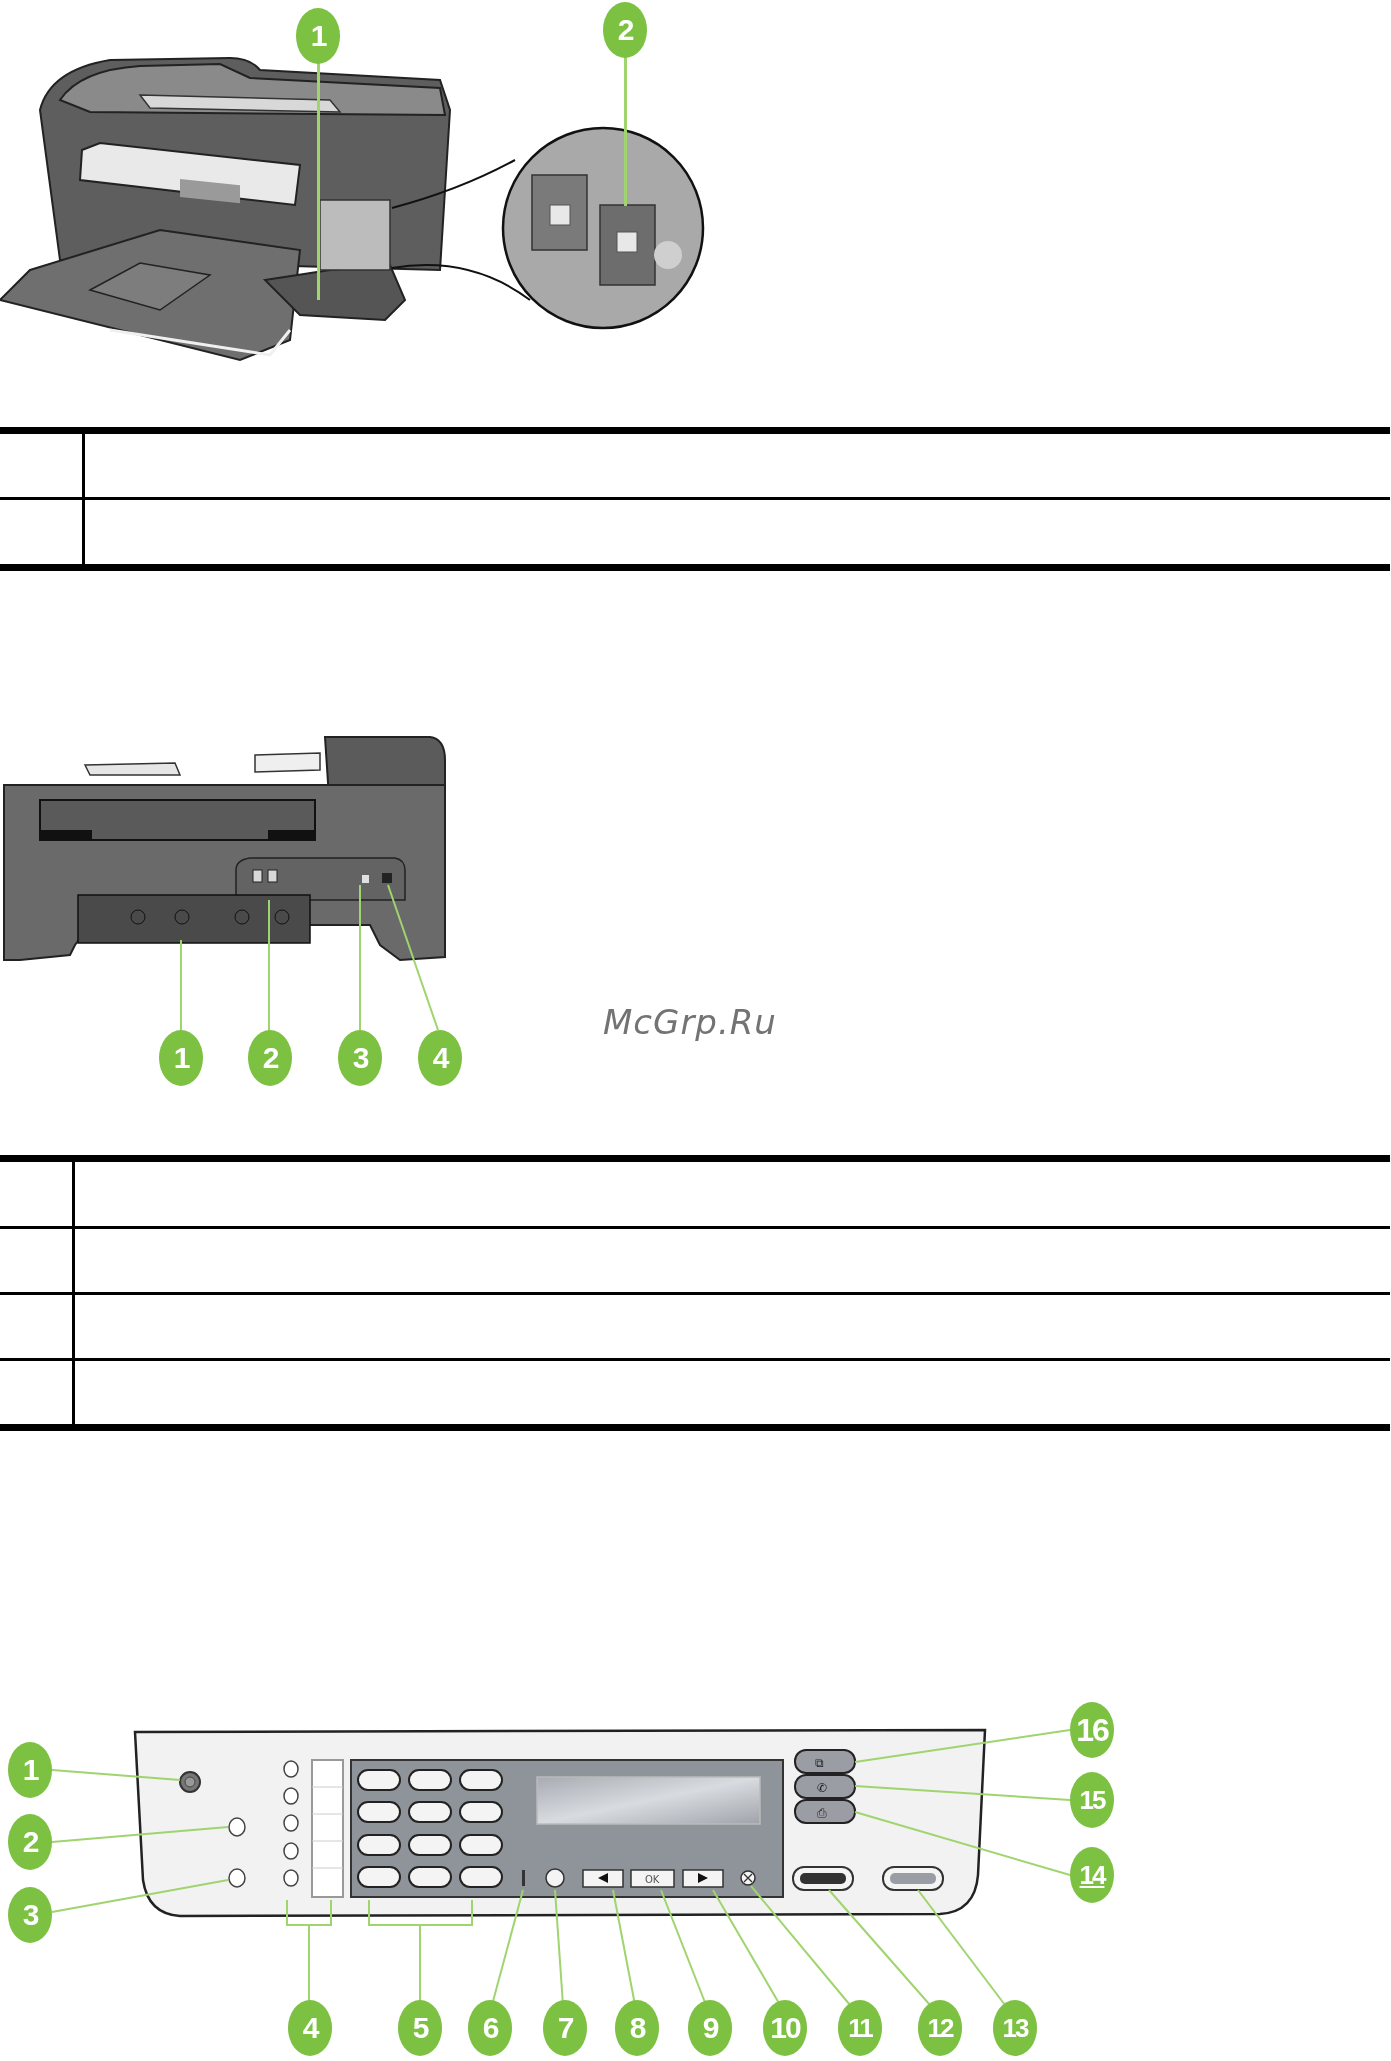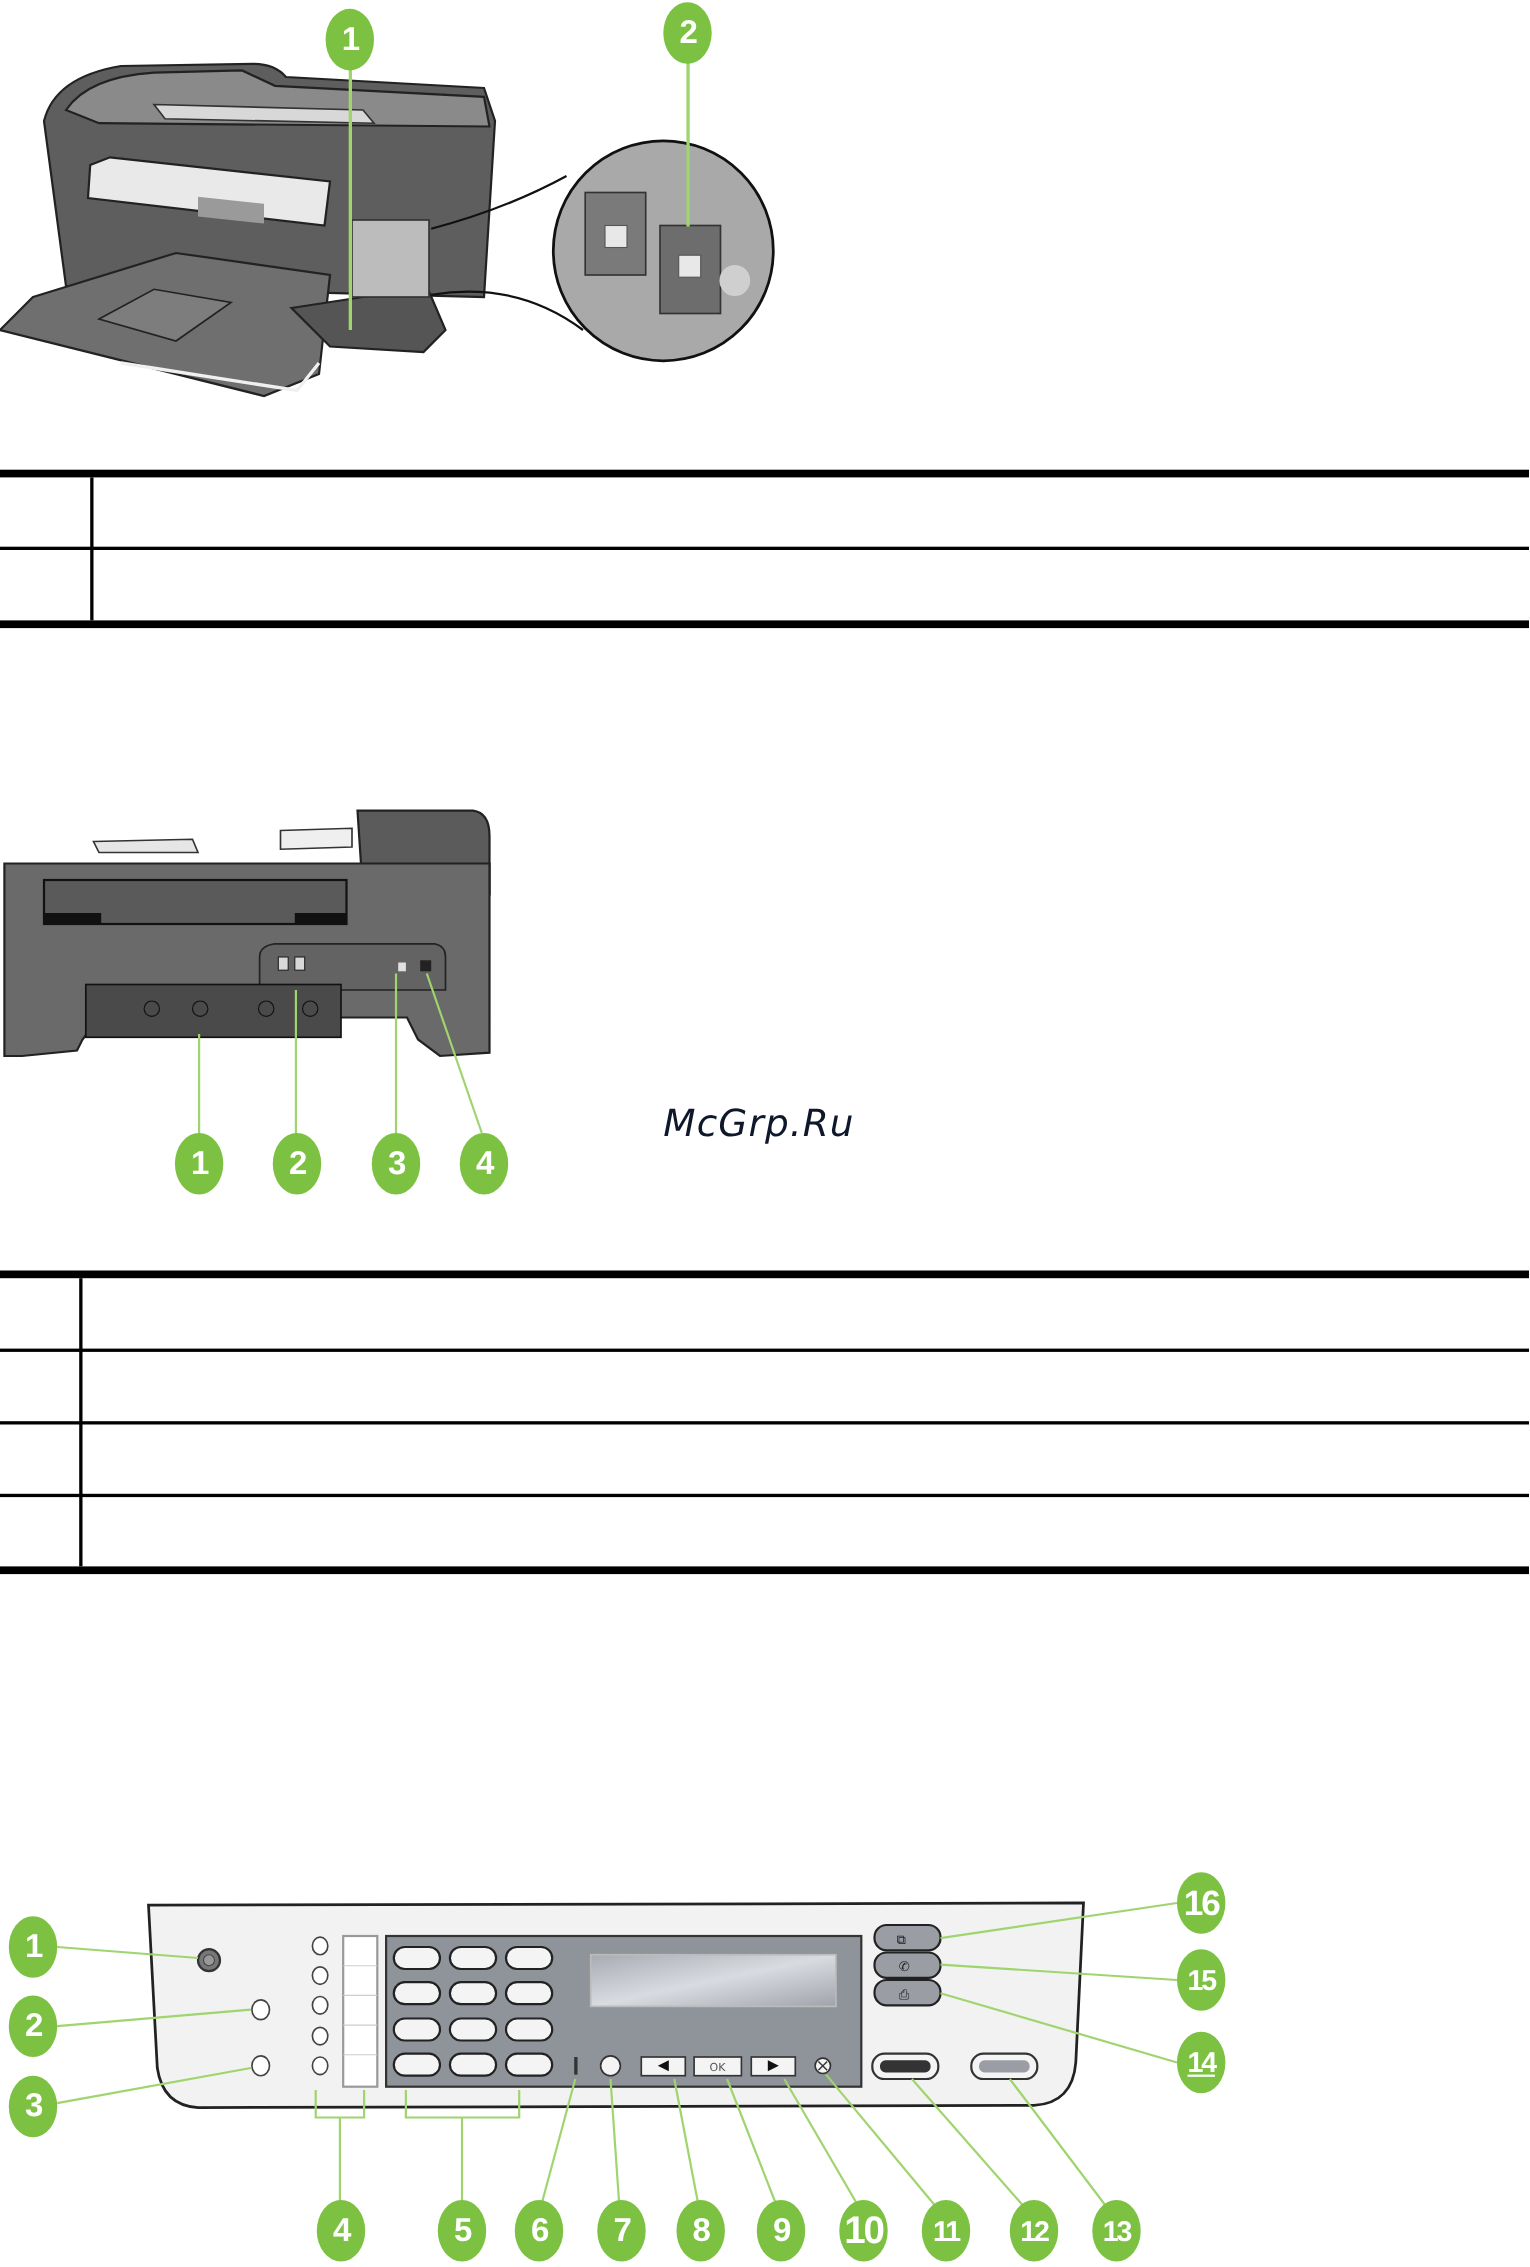--- a/index.html
+++ b/index.html
@@ -6,21 +6,21 @@
   body { width:1391px; height:2061px; position:relative; overflow:hidden; font-family:"DejaVu Sans", sans-serif; }
   .abs { position:absolute; }
   .callout {
     position:absolute; width:44px; height:56px; border-radius:50%;
     background:#7cc142; color:#ffffff; font-family:"Liberation Sans", sans-serif;
     font-weight:bold; font-size:30px; display:flex; align-items:center; justify-content:center;
     letter-spacing:-2px;
   }
   .table-rule { position:absolute; left:0; width:1390px; background:#000; }
   .table-vline { position:absolute; width:3px; background:#000; }
-  .watermark { position:absolute; color:#0f172a; font-family:"DejaVu Sans", sans-serif; font-style:oblique; font-size:34px; letter-spacing:1px; }
+  .watermark { position:absolute; color:#737373; font-family:"DejaVu Sans", sans-serif; font-style:oblique; font-size:34px; letter-spacing:1px; }
   svg { position:absolute; overflow:visible; }
 </style>
 </head>
 <body>
 
 <div class="abs" style="left:0;top:0;width:720px;height:370px;">
   <svg width="720" height="370" style="left:0;top:0;">
 
     <path d="M40,110 Q50,70 110,60 L230,58 Q250,58 260,70 L440,80 L450,110 L440,270 L60,260 Z" fill="#5e5e5e" stroke="#222" stroke-width="2"></path>
 
@@ -232,20 +232,20 @@
 
   <div class="callout" style="left:8px;top:42px;">1</div>
   <div class="callout" style="left:8px;top:114px;">2</div>
   <div class="callout" style="left:8px;top:187px;">3</div>
   <div class="callout" style="left:288px;top:300px;">4</div>
   <div class="callout" style="left:398px;top:300px;">5</div>
   <div class="callout" style="left:468px;top:300px;">6</div>
   <div class="callout" style="left:543px;top:300px;">7</div>
   <div class="callout" style="left:615px;top:300px;">8</div>
   <div class="callout" style="left:688px;top:300px;">9</div>
-  <div class="callout" style="left:763px;top:300px;font-size:35px;">10</div>
+  <div class="callout" style="left:763px;top:300px;font-size:30px;">10</div>
   <div class="callout" style="left:838px;top:300px;font-size:26px;">11</div>
   <div class="callout" style="left:918px;top:300px;font-size:26px;">12</div>
   <div class="callout" style="left:993px;top:300px;font-size:26px;">13</div>
   <div class="callout" style="left:1070px;top:147px;font-size:26px;text-decoration:underline;">14</div>
   <div class="callout" style="left:1070px;top:72px;font-size:26px;">15</div>
   <div class="callout" style="left:1070px;top:2px;font-size:32px;">16</div>
 </div>
 
 </body></html>

